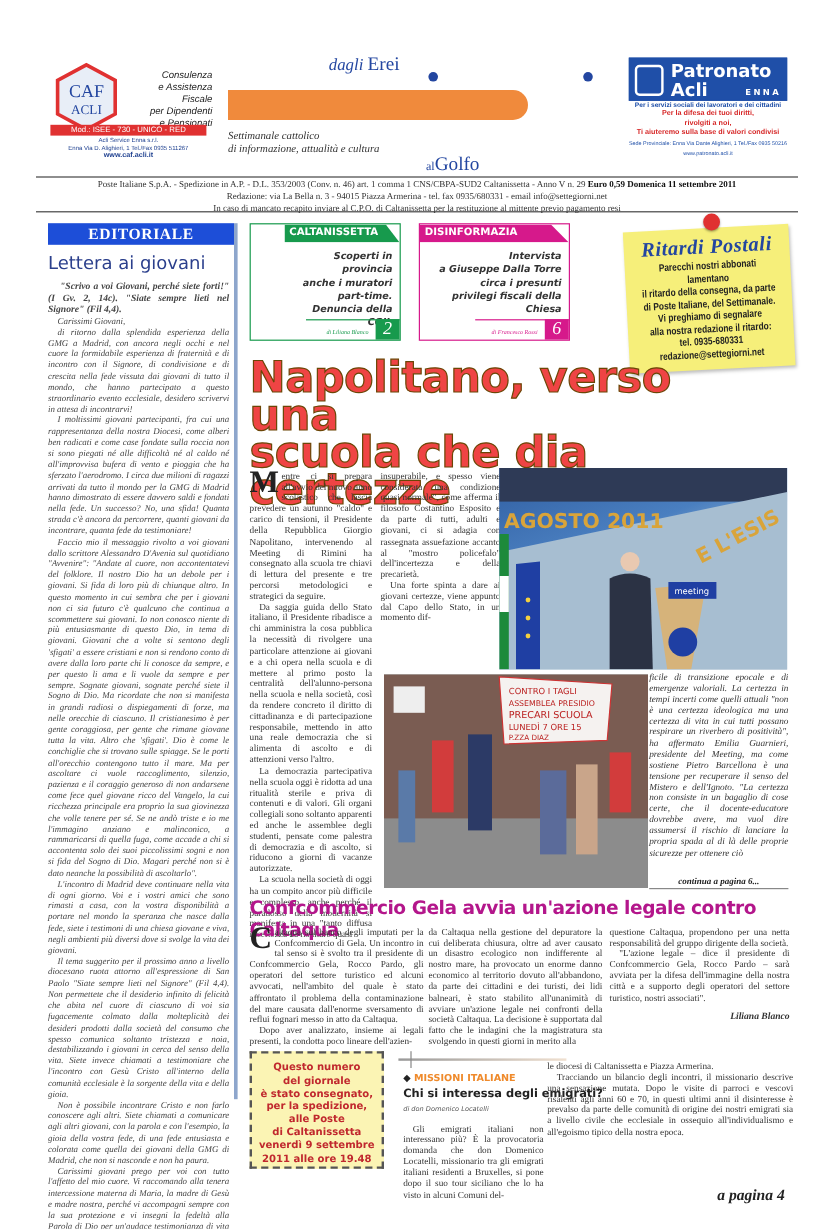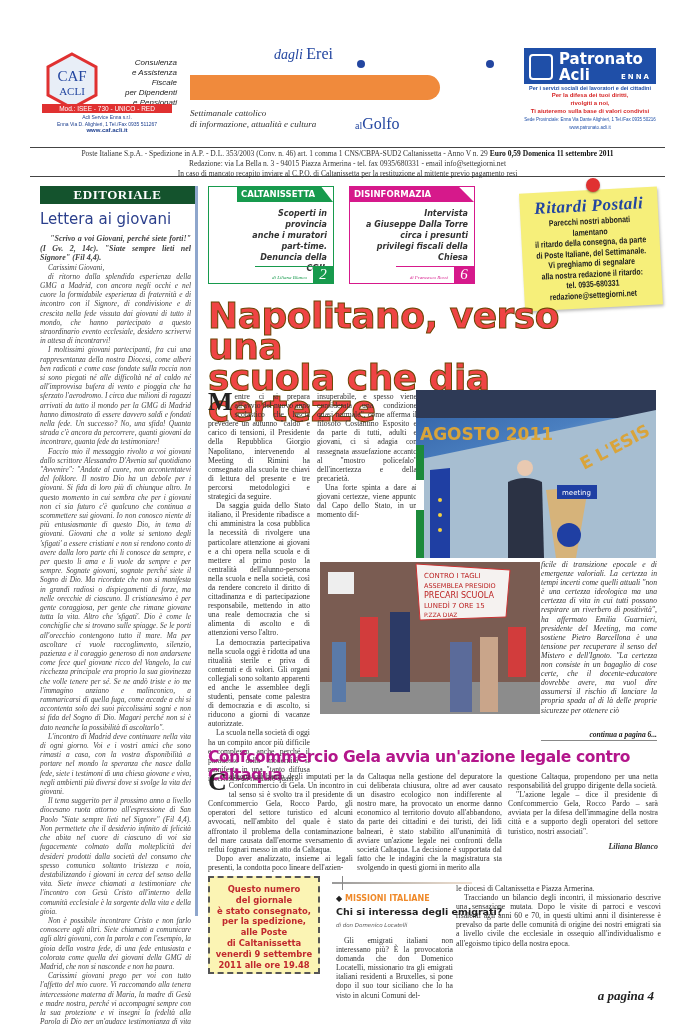--- a/index.html
+++ b/index.html
@@ -11,42 +11,42 @@
   .caf-text { left: 82px; top: 58px; width: 72px; font-family: "Liberation Sans", sans-serif; font-size: 8px; line-height: 10px; text-align: right; font-style: italic; color: #222; margin-left: 23px; }
   .caf-bar { left: 42px; top: 104px; width: 130px; height: 9px; background: #e03131; color: #fff; font-family: "Liberation Sans", sans-serif; font-size: 6.5px; line-height: 9px; text-align: center; }
   .caf-sub { left: 42px; top: 114px; width: 130px; font-family: "Liberation Sans", sans-serif; font-size: 5px; line-height: 6.5px; text-align: center; color: #1d3f8f; }
   .caf-url { font-weight: bold; font-size: 6px; }
 
   .mast { left: 180px; top: 45px; width: 340px; height: 90px; }
   .mast-bar { position: absolute; left: 10px; top: 30px; width: 250px; height: 25px; background: #f08a3c; border-radius: 0 14px 14px 0; }
   .mast-sette { position: absolute; left: 4px; top: 0px; font-family: "Liberation Serif", serif; font-size: 62px; line-height: 62px; color: #2346a0; letter-spacing: -1px; }
   .mast-dagli { position: absolute; left: 94px; top: 0px; font-size: 14px; font-style: italic; color: #2346a0; }
   .mast-dagli b { font-size: 16px; font-weight: normal; font-style: normal; }
-  .mast-golfo { position: absolute; left: 175px; top: 70px; font-size: 16px; color: #2346a0; }
+  .mast-golfo { position: absolute; left: 175px; top: 84px; font-size: 16px; color: #2346a0; }
   .mast-sub { position: absolute; left: 10px; top: 63px; font-size: 9px; line-height: 11px; font-style: italic; color: #333; }
   .mast-dot { position: absolute; width: 8px; height: 8px; border-radius: 50%; background: #2346a0; }
 
   .pat-box { left: 524px; top: 48px; width: 132px; height: 36px; background: #1f4fa8; border: 1px solid #1f4fa8; }
   .pat-emblem { position: absolute; left: 4px; top: 5px; width: 24px; height: 26px; border: 2px solid #fff; border-radius: 4px; }
   .pat-t1 { position: absolute; left: 34px; top: 1px; color: #fff; font-family: "DejaVu Sans", sans-serif; font-weight: bold; font-size: 15px; }
   .pat-t2 { position: absolute; left: 34px; top: 17px; color: #fff; font-family: "DejaVu Sans", sans-serif; font-weight: bold; font-size: 15px; }
   .pat-t3 { position: absolute; right: 4px; top: 24px; color: #fff; font-family: "DejaVu Sans", sans-serif; font-weight: bold; font-size: 7px; letter-spacing: 2px; }
   .pat-lines { left: 520px; top: 85px; width: 140px; text-align: center; font-family: "Liberation Sans", sans-serif; }
   .pat-l1 { font-size: 5.5px; color: #1f4fa8; font-weight: bold; }
   .pat-l2 { font-size: 6px; color: #d62828; font-weight: bold; line-height: 8px; }
   .pat-l3 { font-size: 4.5px; color: #1f4fa8; line-height: 6px; margin-top: 2px; }
 
   .rule1 { left: 30px; top: 147px; width: 635px; height: 1px; background: #444; }
   .imprint { left: 30px; top: 149px; width: 635px; font-size: 7.5px; line-height: 10px; color: #333; text-align: center; }
   .imprint b { font-weight: bold; color: #111; }
   .rule2 { left: 30px; top: 176px; width: 635px; height: 1px; background: #444; }
 
   
   .edit-col { left: 40px; top: 186px; width: 158px; height: 730px; border-right: 3px solid #8ea6cc; }
-  .edit-head { background: #14532d; color: #fff; font-family: "Liberation Serif", serif; font-weight: bold; font-size: 13px; text-align: center; height: 18px; line-height: 18px; letter-spacing: 0.5px; }
+  .edit-head { background: #1d4ed8; color: #fff; font-family: "Liberation Serif", serif; font-weight: bold; font-size: 13px; text-align: center; height: 18px; line-height: 18px; letter-spacing: 0.5px; }
   .edit-title { font-family: "DejaVu Sans", sans-serif; color: #2b3f8c; font-size: 15px; margin: 6px 0 6px 0; }
   .edit-quote { font-size: 8px; line-height: 9.5px; font-weight: bold; font-style: italic; color: #444; text-indent: 10px; text-align: justify; padding-right: 4px; }
   .edit-body { font-size: 7.4px; line-height: 9.2px; font-style: italic; color: #444; text-align: justify; padding-right: 4px; }
   .edit-body p { text-indent: 8px; margin: 0; }
   .edit-greet { margin: 10px 0 10px 0; }
 
   
   .teaser { top: 186px; width: 126px; height: 98px; border: 1px solid; background: #fff; }
   .teaser-head { height: 15px; line-height: 15px; color: #fff; font-family: "DejaVu Sans", sans-serif; font-weight: bold; font-size: 8.5px; padding-left: 4px; clip-path: polygon(0 0, 88% 0, 100% 100%, 0 100%); }
   .teaser-text { font-family: "DejaVu Sans", sans-serif; font-style: italic; font-weight: bold; font-size: 8px; line-height: 11px; text-align: right; padding: 6px 6px 0 4px; color: #333; }
@@ -72,24 +72,24 @@
   .headline { left: 208px; top: 300px; width: 420px; font-family: "DejaVu Sans", sans-serif; font-weight: bold; font-size: 36px; line-height: 31px; color: #ef4444; -webkit-text-stroke: 1px #6b4606; letter-spacing: -0.5px; }
 
   
   .art-text { font-size: 7.7px; line-height: 9.1px; color: #333; text-align: justify; }
   .art-text p { text-indent: 8px; }
   .art-text p.first { text-indent: 0; }
   .dropcap { float: left; font-size: 26px; line-height: 20px; font-weight: bold; margin-right: 2px; color: #222; }
   .col-a { left: 208px; top: 392px; width: 102px; }
   .col-b { left: 317px; top: 392px; width: 100px; }
   .col-c { left: 541px; top: 560px; width: 116px; font-style: italic; }
-  .continua { left: 541px; top: 730px; width: 116px; font-size: 7.5px; font-style: italic; font-weight: bold; text-align: right; color: #222; border-bottom: 1px solid #888; padding-bottom: 1px; }
+  .continua { left: 541px; top: 730px; width: 116px; font-size: 7.5px; font-style: italic; font-weight: bold; text-align: center; color: #222; border-bottom: 1px solid #888; padding-bottom: 1px; }
 
   .photo1 { left: 416px; top: 390px; width: 240px; height: 168px; overflow: hidden; background: linear-gradient(160deg, #2f5da0 0%, #4a7fc0 35%, #a9c2d6 60%, #9fb6c9 100%); }
-  .photo2 { left: 320px; top: 562px; width: 220px; height: 152px; overflow: hidden; background: #6d5e59; }
+  .photo2 { left: 320px; top: 562px; width: 220px; height: 178px; overflow: hidden; background: #6d5e59; }
 
   
   .conf-head { left: 208px; top: 748px; width: 460px; font-family: "DejaVu Sans", sans-serif; font-weight: bold; font-size: 15.5px; color: #b3168b; letter-spacing: -0.4px; }
   .conf-c1 { left: 208px; top: 772px; width: 145px; }
   .conf-c2 { left: 357px; top: 772px; width: 145px; }
   .conf-c3 { left: 508px; top: 772px; width: 150px; }
   .conf-sign { left: 508px; top: 842px; width: 150px; text-align: right; font-style: italic; font-weight: bold; font-size: 8px; color: #333; }
 
   
   .notice { left: 208px; top: 876px; width: 112px; height: 98px; background: #fbf4b4; border: 2px dashed #555; text-align: center; font-family: "DejaVu Sans", sans-serif; font-weight: bold; font-size: 8.4px; line-height: 10.8px; color: #c0282e; padding-top: 6px; }

